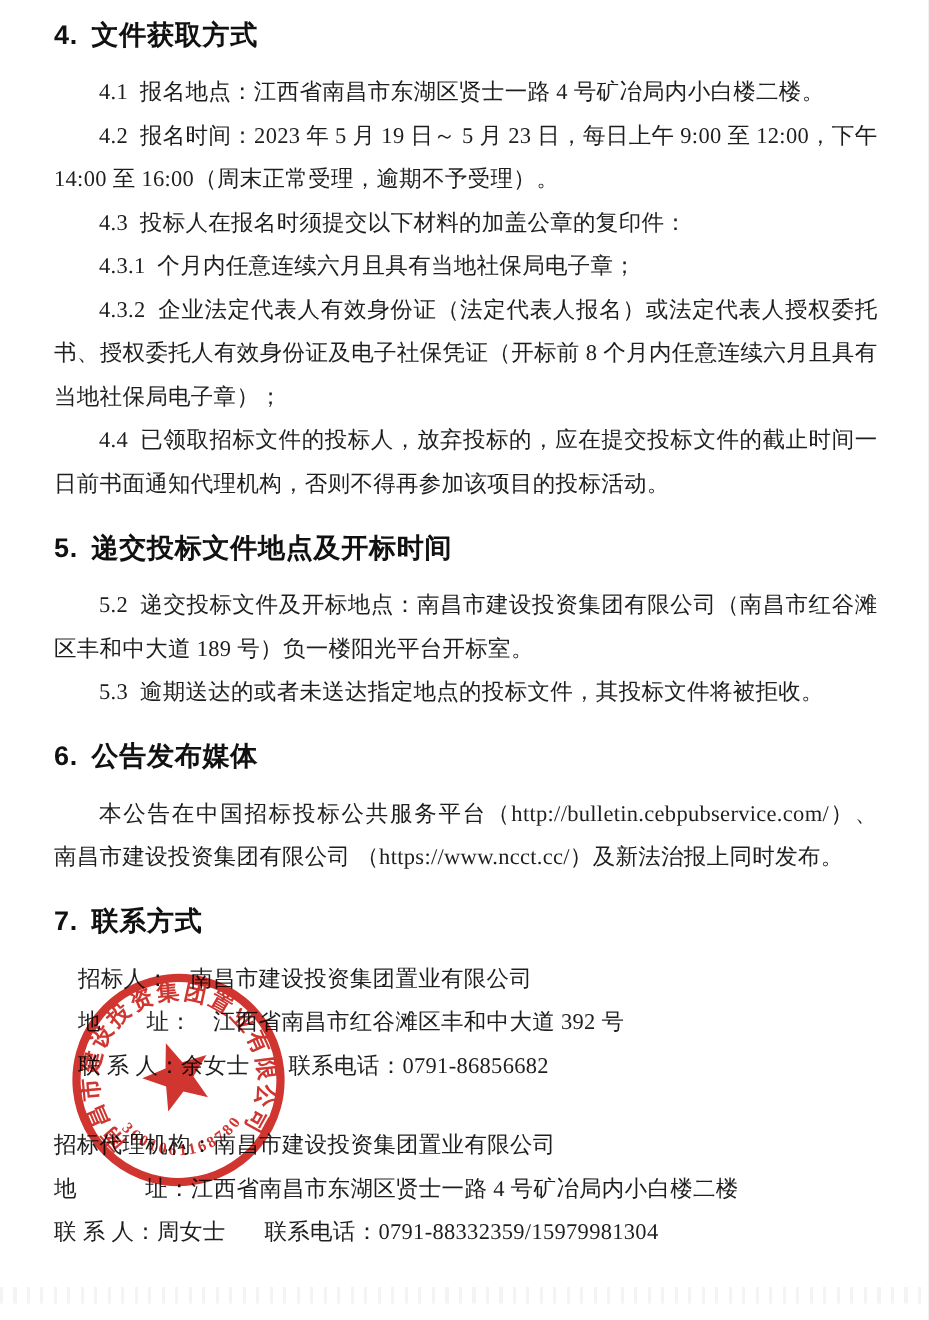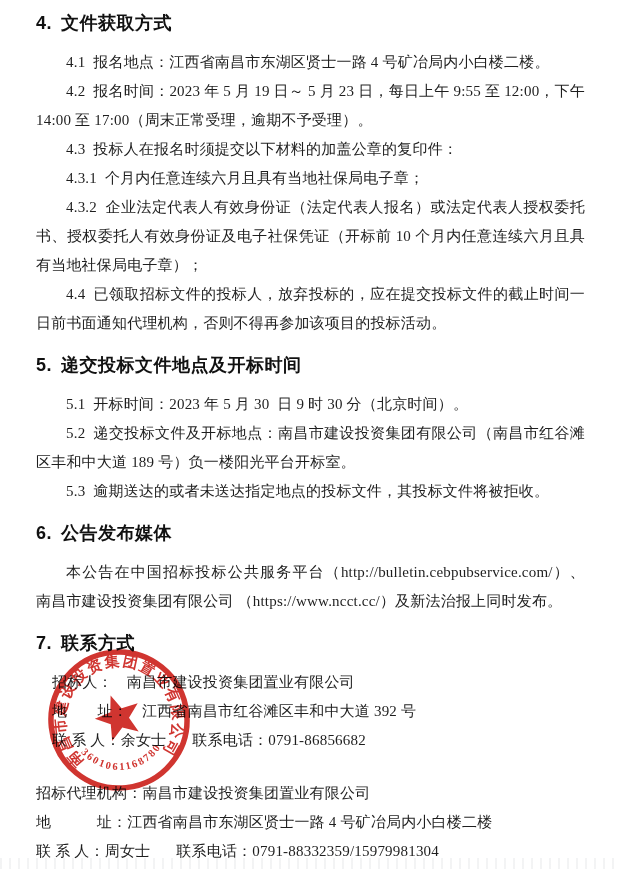--- a/index.html
+++ b/index.html
@@ -68,31 +68,30 @@
 <body>
 
 <div class="page">
   <div class="doc">
 
     <h2 class="sec">
         <span>4.</span>
         <span>文件获取方式</span>
       </h2>
     <p class="ind">4.1  报名地点：江西省南昌市东湖区贤士一路 4 号矿冶局内小白楼二楼。</p>
-    <p class="ind">4.2  报名时间：2023 年 5 月 19 日～ 5 月 23 日，每日上午 9:55 至 12:00，下午 14:00 至 17:00（周末正常受理，逾期不予受理）。</p>
+    <p class="ind">4.2  报名时间：2023 年 5 月 19 日～ 5 月 23 日，每日上午 9:00 至 12:00，下午 14:00 至 16:00（周末正常受理，逾期不予受理）。</p>
     <p class="ind">4.3  投标人在报名时须提交以下材料的加盖公章的复印件：</p>
     <p class="ind">4.3.1  个月内任意连续六月且具有当地社保局电子章；</p>
-    <p class="ind">4.3.2  企业法定代表人有效身份证（法定代表人报名）或法定代表人授权委托书、授权委托人有效身份证及电子社保凭证（开标前 10 个月内任意连续六月且具有当地社保局电子章）；</p>
+    <p class="ind">4.3.2  企业法定代表人有效身份证（法定代表人报名）或法定代表人授权委托书、授权委托人有效身份证及电子社保凭证（开标前 8 个月内任意连续六月且具有当地社保局电子章）；</p>
     <p class="ind">4.4  已领取招标文件的投标人，放弃投标的，应在提交投标文件的截止时间一日前书面通知代理机构，否则不得再参加该项目的投标活动。</p>
 
     <h2 class="sec mt">
         <span>5.</span>
         <span>递交投标文件地点及开标时间</span>
       </h2>
-    <p class="ind">5.1  开标时间：2023 年 5 月 30  日 9 时 30 分（北京时间）。</p>
     <p class="ind">5.2  递交投标文件及开标地点：南昌市建设投资集团有限公司（南昌市红谷滩区丰和中大道 189 号）负一楼阳光平台开标室。</p>
     <p class="ind">5.3  逾期送达的或者未送达指定地点的投标文件，其投标文件将被拒收。</p>
 
     <h2 class="sec mt">
         <span>6.</span>
         <span>公告发布媒体</span>
       </h2>
     <p class="ind">本公告在中国招标投标公共服务平台（http://bulletin.cebpubservice.com/）、 南昌市建设投资集团有限公司 （https://www.ncct.cc/）及新法治报上同时发布。</p>
 
     <h2 class="sec mt">

